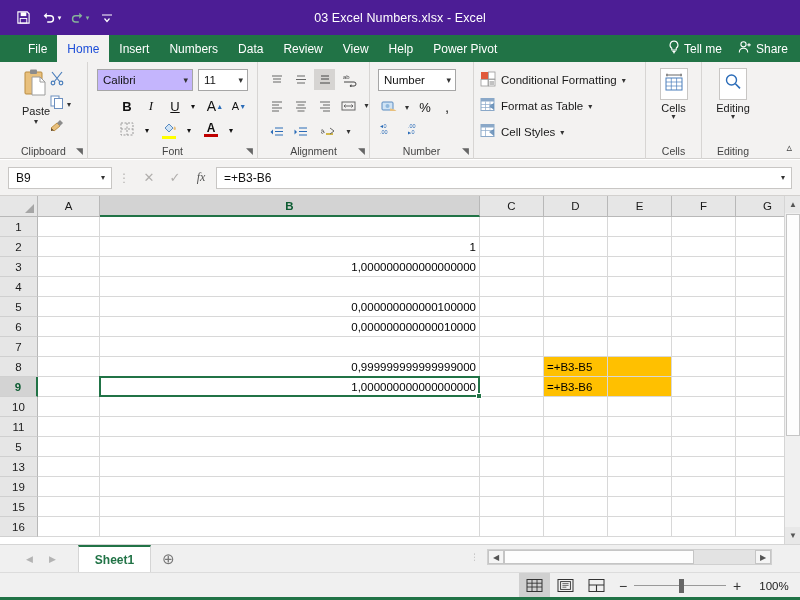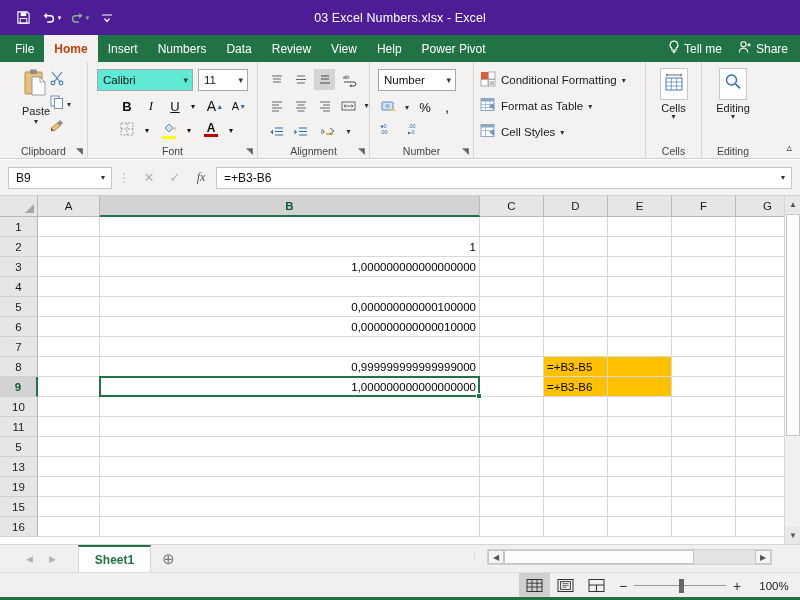--- a/index.html
+++ b/index.html
@@ -39,27 +39,27 @@
   }
   .tb-icon {
     width: 46px; height: 35px; display: flex; align-items: center; justify-content: center;
     color: #ffffff;
   }
   .tb-icon.close { width: 48px; }
 
   
   .ribbon-tabs {
     position: absolute; left: 0; top: 35px; width: 800px; height: 27px;
-    background: #217346; display: flex; align-items: flex-end; padding-left: 5px;
+    background: #217346; display: flex; align-items: flex-end; padding-left: 18px;
   }
   .rtab {
     height: 27px; padding: 0 10px; color: #ffffff; font-size: 12px;
     display: flex; align-items: center; white-space: nowrap;
   }
-  .rtab.active { background: #f3f2f1; color: #c2410c; font-weight: bold; }
+  .rtab.active { background: #f3f2f1; color: #1d4ed8; }
   .ribbon-right {
     position: absolute; right: 6px; top: 35px; height: 27px;
     display: flex; align-items: center; gap: 4px;
   }
   .ribbon-right .rr {
     color: #ffffff; font-size: 12px; display: flex; align-items: center; gap: 4px;
     padding: 0 6px;
   }
 
   
@@ -88,21 +88,21 @@
   .paste-label { font-size: 11px; color: #222; margin-top: 1px; text-align: center; }
   .clip-small {
     position: absolute; right: 4px; width: 34px; height: 24px;
     display: flex; align-items: center; gap: 2px;
   }
 
   
   .g-font { left: 88px; width: 170px; }
   .fontname {
     position: absolute; left: 9px; top: 7px; width: 96px; height: 22px;
-    background: #5eead4; border: 1px solid #a6a6a6; font-size: 11.5px;
+    background: #c4b5fd; border: 1px solid #a6a6a6; font-size: 11.5px;
     display: flex; align-items: center; padding-left: 5px; color: #111;
   }
   .fontsize {
     position: absolute; left: 110px; top: 7px; width: 50px; height: 22px;
     background: #fff; border: 1px solid #a6a6a6; font-size: 11.5px;
     display: flex; align-items: center; padding-left: 5px; color: #111;
   }
   .combo-arrow { position: absolute; right: 4px; color: #333; font-size: 9px; }
   .fbtn {
     position: absolute; width: 22px; height: 22px;

